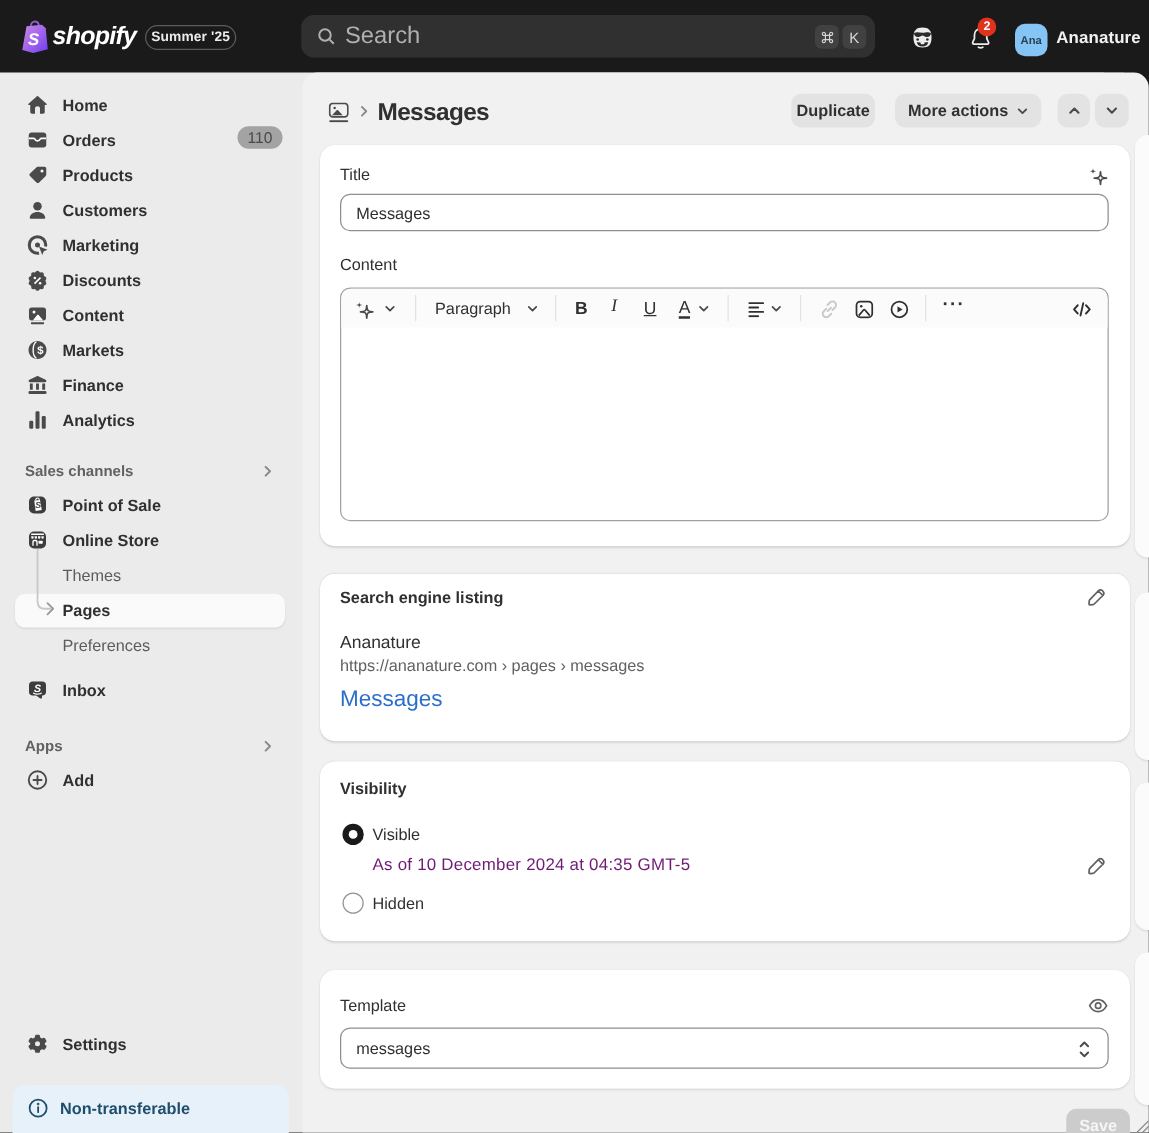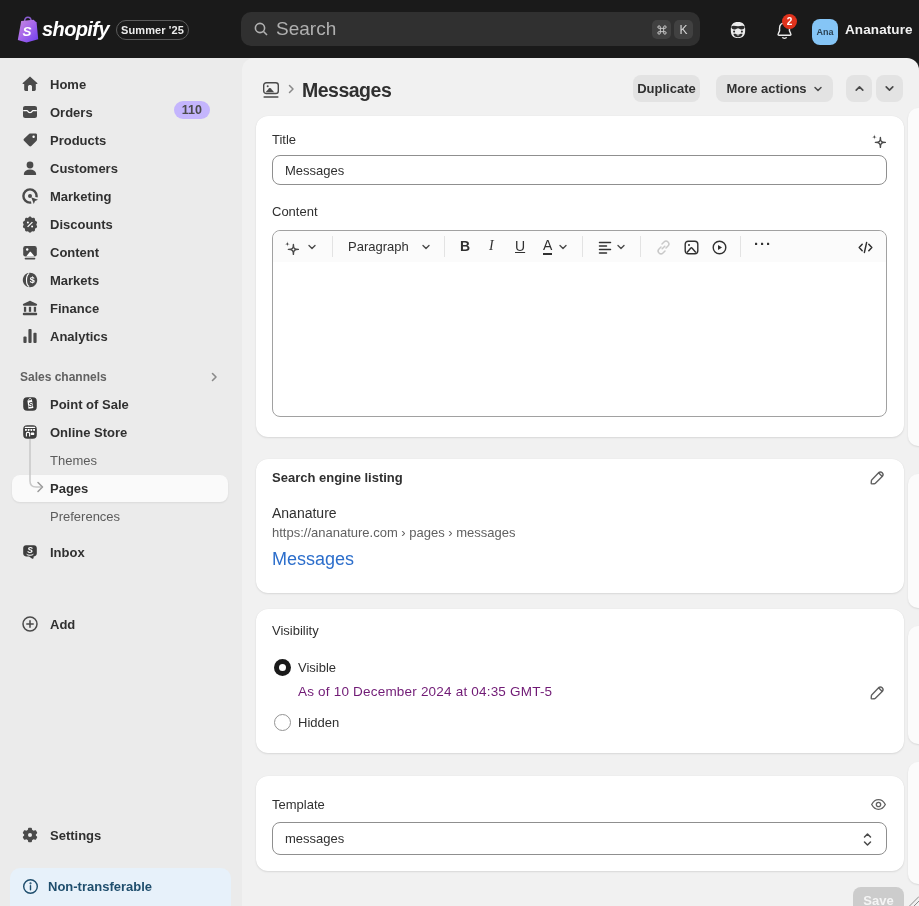--- a/index.html
+++ b/index.html
@@ -14,21 +14,21 @@
 .key{position:absolute;top:20px;width:19px;height:19px;background:#414141;border-radius:5px;color:#ddd;display:flex;align-items:center;justify-content:center}
 .avatar{position:absolute;left:812px;top:19px;width:26px;height:26px;background:#85c5f6;border-radius:8px;display:flex;align-items:center;justify-content:center;font-size:9px;font-weight:bold;color:#2a4254}
 .uname{position:absolute;left:845px;top:0;height:58px;display:flex;align-items:center;color:#f1f1f1;font-size:13.5px;font-weight:bold;letter-spacing:0.1px}
 .bellwrap{position:absolute;left:775px;top:21px}
 .badge2{position:absolute;left:7px;top:-7px;min-width:15px;height:15px;background:#e0321c;border-radius:8px;color:#fff;font-size:10px;font-weight:bold;display:flex;align-items:center;justify-content:center;padding:0 3px}
 .nav{position:absolute;left:0;top:0;width:242px;height:848px}
 .navitem{position:absolute;left:12px;width:218px;height:28px;display:flex;align-items:center;font-size:13px;font-weight:bold;color:#303030}
 .navitem .ic{width:18px;height:18px;margin-left:9px;margin-right:11px;flex:none;display:flex;align-items:center;justify-content:center}
 .navitem .sub{margin-left:38px}
 .gray{color:#5c5c5c;font-weight:normal}
-.count{position:absolute;right:20px;top:3px;background:#c4b5fd;border-radius:10px;font-size:12.5px;font-weight:bold;color:#4a4a4a;padding:2px 8px}
+.count{position:absolute;right:4px;top:3px;background:#a3a3a3;border-radius:10px;font-size:12.5px;font-weight:normal;color:#4a4a4a;padding:2px 8px}
 .shead{position:absolute;left:20px;width:210px;height:20px;font-size:12px;font-weight:bold;color:#616161;display:flex;align-items:center}
 .shead svg{position:absolute;right:10px}
 .selpill{position:absolute;left:12px;width:216px;height:27px;background:#fafafa;border-radius:8px;box-shadow:0 1px 2px rgba(0,0,0,0.08)}
 .banner{position:absolute;left:10px;top:810px;width:221px;height:96px;background:#e7f1fa;border-radius:10px;display:flex;color:#1f4e6d;font-size:13px;font-weight:bold}
 .btn{position:absolute;background:#e3e3e3;border-radius:8px;height:27px;display:flex;align-items:center;justify-content:center;font-size:13px;font-weight:bold;color:#303030}
 .card{position:absolute;left:14px;width:648px;background:#fff;border-radius:12px;box-shadow:0 1px 2px rgba(0,0,0,0.1),0 0 1px rgba(0,0,0,0.08)}
 .lbl{font-size:13px;color:#303030}
 .input{position:absolute;left:16px;width:615px;height:30px;border:1px solid #8f8f8f;border-radius:8px;background:#fff;display:flex;align-items:center;padding-left:12px;font-size:13px;color:#303030}
 .strip{position:absolute;background:#fbfbfb;border-radius:10px 0 0 10px;left:666px;width:13px;box-shadow:0 1px 2px rgba(0,0,0,0.1)}
 </style></head><body>
@@ -186,20 +186,23 @@
 <div class="navitem gray" style="top:444px">
         <span class="sub">Preferences</span>
       </div>
 <div class="navitem" style="top:480px"><span class="ic">
           <svg width="18" height="18" viewBox="0 0 18 18">
             <path d="M2.2 5 C2.2 3.4 3.4 2.2 5 2.2 L13 2.2 C14.6 2.2 15.8 3.4 15.8 5 L15.8 10.6 C15.8 12.2 14.6 13.4 13 13.4 L12.6 13.4 L12.6 15 C12.6 15.7 11.8 16.1 11.2 15.7 L8 13.4 L5 13.4 C3.4 13.4 2.2 12.2 2.2 10.6 Z" fill="#3d3d3d"></path>
             <text x="9" y="10.3" text-anchor="middle" font-size="8.5" font-weight="bold" font-style="italic" fill="#fff" font-family="Liberation Sans,sans-serif">S</text>
             <path d="M5.6 11.2 C6.4 12.6 11.6 12.6 12.4 11.2" fill="none" stroke="#fff" stroke-width="1"></path>
           </svg>
         </span>Inbox</div>
+<div class="shead" style="top:529px">Apps<svg width="12" height="12" viewBox="0 0 12 12" fill="none" stroke="#8a8a8a" stroke-width="1.6" stroke-linecap="round" stroke-linejoin="round">
+          <path d="M4.5 2.5 L8 6 L4.5 9.5"></path>
+        </svg></div>
 <div class="navitem" style="top:552px"><span class="ic">
           <svg width="18" height="18" viewBox="0 0 18 18">
             <circle cx="9" cy="9" r="7" fill="none" stroke="#4a4a4a" stroke-width="1.5"></circle>
             <path d="M9 5.8 L9 12.2 M5.8 9 L12.2 9" stroke="#4a4a4a" stroke-width="1.5" stroke-linecap="round"></path>
           </svg>
         </span>Add</div>
 <div class="navitem" style="top:763px"><span class="ic">
           <svg width="18" height="18" viewBox="0 0 18 18">
             <path d="M7.9 1.8 L10.1 1.8 C10.5 1.8 10.8 2.1 10.9 2.5 L11.2 3.9 C11.7 4.1 12.2 4.4 12.6 4.7 L14 4.2 C14.4 4.1 14.8 4.2 15 4.6 L16.1 6.5 C16.3 6.9 16.2 7.3 15.9 7.6 L14.8 8.5 C14.9 8.8 14.9 9.2 14.8 9.5 L15.9 10.4 C16.2 10.7 16.3 11.1 16.1 11.5 L15 13.4 C14.8 13.8 14.4 13.9 14 13.8 L12.6 13.3 C12.2 13.6 11.7 13.9 11.2 14.1 L10.9 15.5 C10.8 15.9 10.5 16.2 10.1 16.2 L7.9 16.2 C7.5 16.2 7.2 15.9 7.1 15.5 L6.8 14.1 C6.3 13.9 5.8 13.6 5.4 13.3 L4 13.8 C3.6 13.9 3.2 13.8 3 13.4 L1.9 11.5 C1.7 11.1 1.8 10.7 2.1 10.4 L3.2 9.5 C3.1 9.2 3.1 8.8 3.2 8.5 L2.1 7.6 C1.8 7.3 1.7 6.9 1.9 6.5 L3 4.6 C3.2 4.2 3.6 4.1 4 4.2 L5.4 4.7 C5.8 4.4 6.3 4.1 6.8 3.9 L7.1 2.5 C7.2 2.1 7.5 1.8 7.9 1.8 Z M9 7 A2 2 0 1 0 9 11 A2 2 0 1 0 9 7 Z" fill="#4a4a4a" fill-rule="evenodd"></path>
           </svg>
@@ -304,21 +307,21 @@
   <svg style="position:absolute;left:613px;top:11px" width="16" height="16" viewBox="0 0 16 16" fill="none" stroke="#616161" stroke-width="1.4">
           <path d="M9.6 2.8 L13.2 6.4 L6.4 13.2 C6.1 13.5 5.7 13.7 5.3 13.7 L2.9 13.9 C2.5 13.9 2.2 13.6 2.2 13.2 L2.4 10.8 C2.4 10.4 2.6 10 2.9 9.7 Z"></path>
           <path d="M9.6 2.8 C10.6 1.8 12.2 1.8 13.2 2.8 C14.2 3.8 14.2 5.4 13.2 6.4"></path>
         </svg>
   <div style="position:absolute;left:16px;top:46px;font-size:14px;color:#303030">Ananature</div>
   <div style="position:absolute;left:16px;top:66px;font-size:13px;color:#616161">https://ananature.com › pages › messages</div>
   <div style="position:absolute;left:16px;top:90px;font-size:18px;color:#2c6ecb">Messages</div>
 </div>
 
 <div class="card" style="top:551px;height:144px">
-  <div style="position:absolute;left:16px;top:14px;font-size:13px;font-weight:normal;color:#303030">Visibility</div>
+  <div style="position:absolute;left:16px;top:14px;font-size:13px;font-weight:bold;color:#303030">Visibility</div>
   <div style="position:absolute;left:18px;top:50px;width:17px;height:17px;border-radius:50%;background:#1a1a1a"></div>
   <div style="position:absolute;left:23px;top:55px;width:7px;height:7px;border-radius:50%;background:#fff"></div>
   <div style="position:absolute;left:42px;top:51px;font-size:13px;color:#303030">Visible</div>
   <div style="position:absolute;left:42px;top:75px;font-size:13.5px;color:#701a75;letter-spacing:0.2px">As of 10 December 2024 at 04:35 GMT-5</div>
   <svg style="position:absolute;left:613px;top:76px" width="16" height="16" viewBox="0 0 16 16" fill="none" stroke="#616161" stroke-width="1.4">
           <path d="M9.6 2.8 L13.2 6.4 L6.4 13.2 C6.1 13.5 5.7 13.7 5.3 13.7 L2.9 13.9 C2.5 13.9 2.2 13.6 2.2 13.2 L2.4 10.8 C2.4 10.4 2.6 10 2.9 9.7 Z"></path>
           <path d="M9.6 2.8 C10.6 1.8 12.2 1.8 13.2 2.8 C14.2 3.8 14.2 5.4 13.2 6.4"></path>
         </svg>
   <div style="position:absolute;left:18px;top:105px;width:17px;height:17px;border-radius:50%;background:#fff;border:1px solid #949494"></div>
   <div style="position:absolute;left:42px;top:106px;font-size:13px;color:#303030">Hidden</div>

